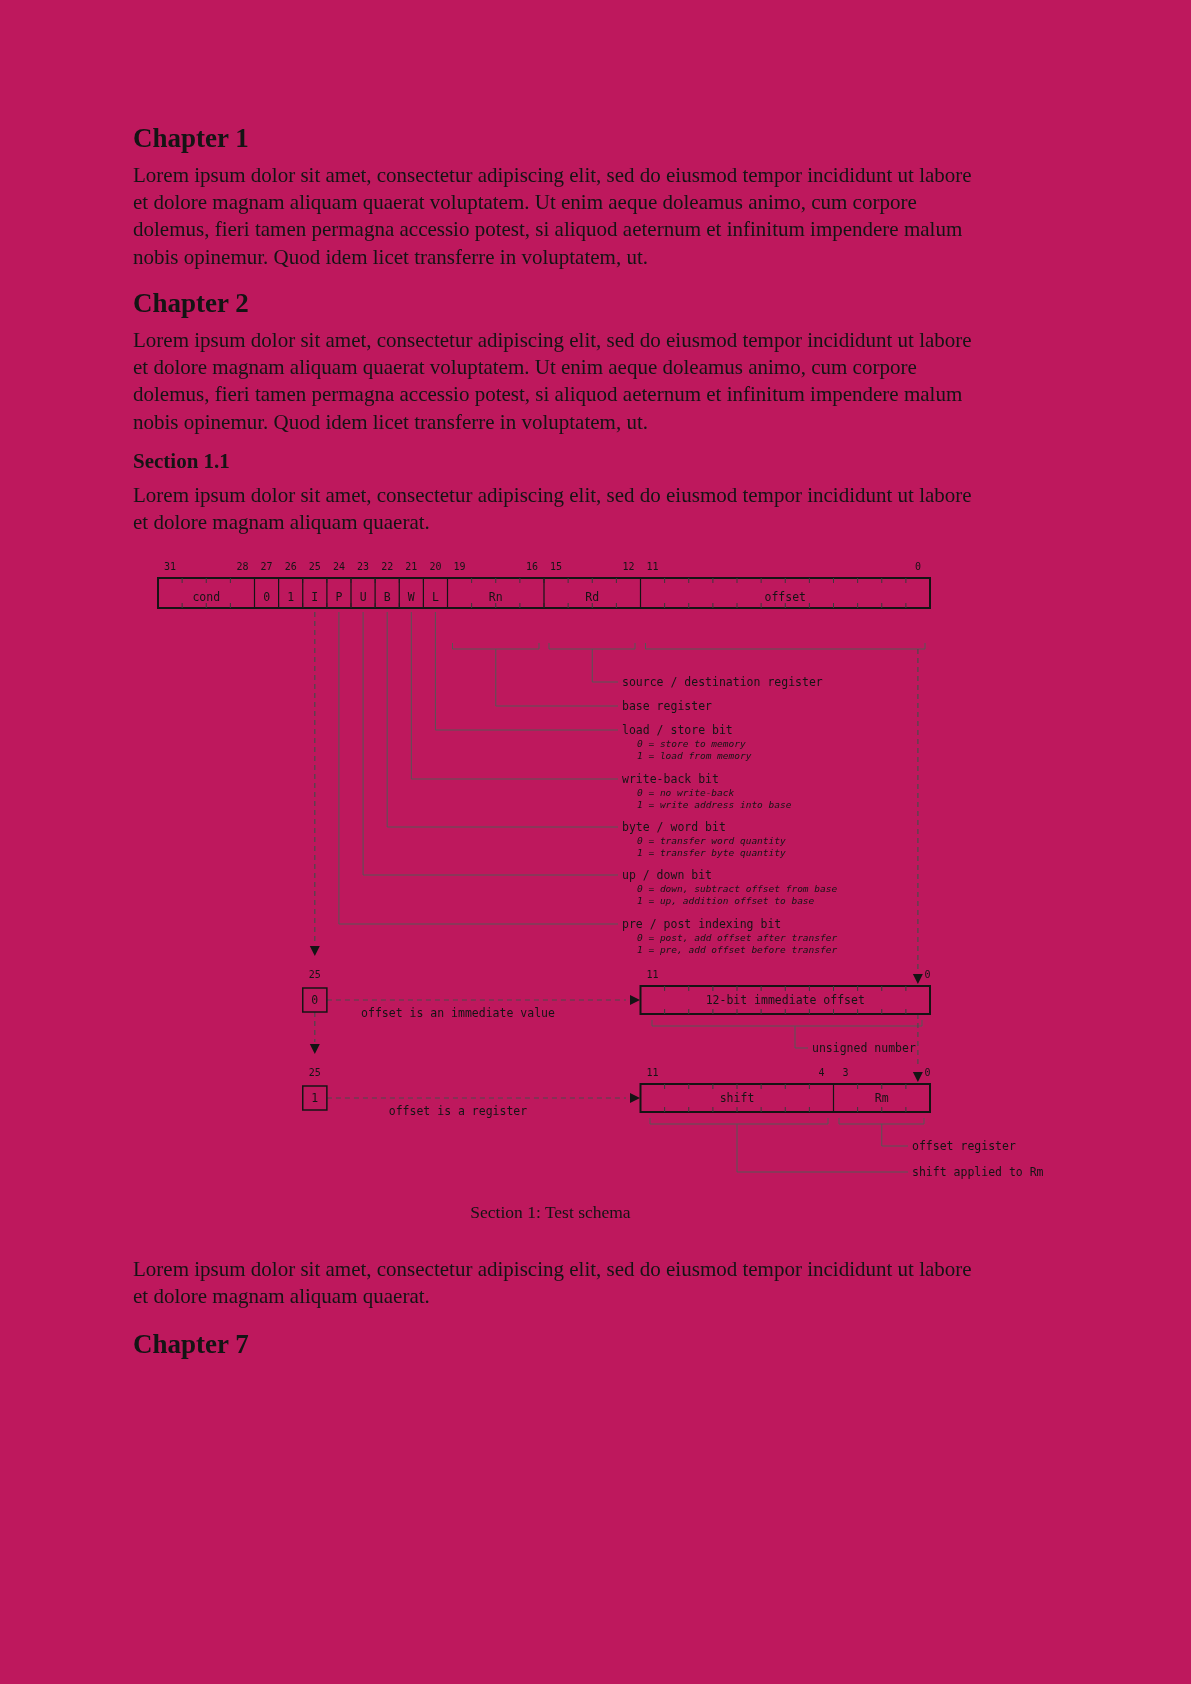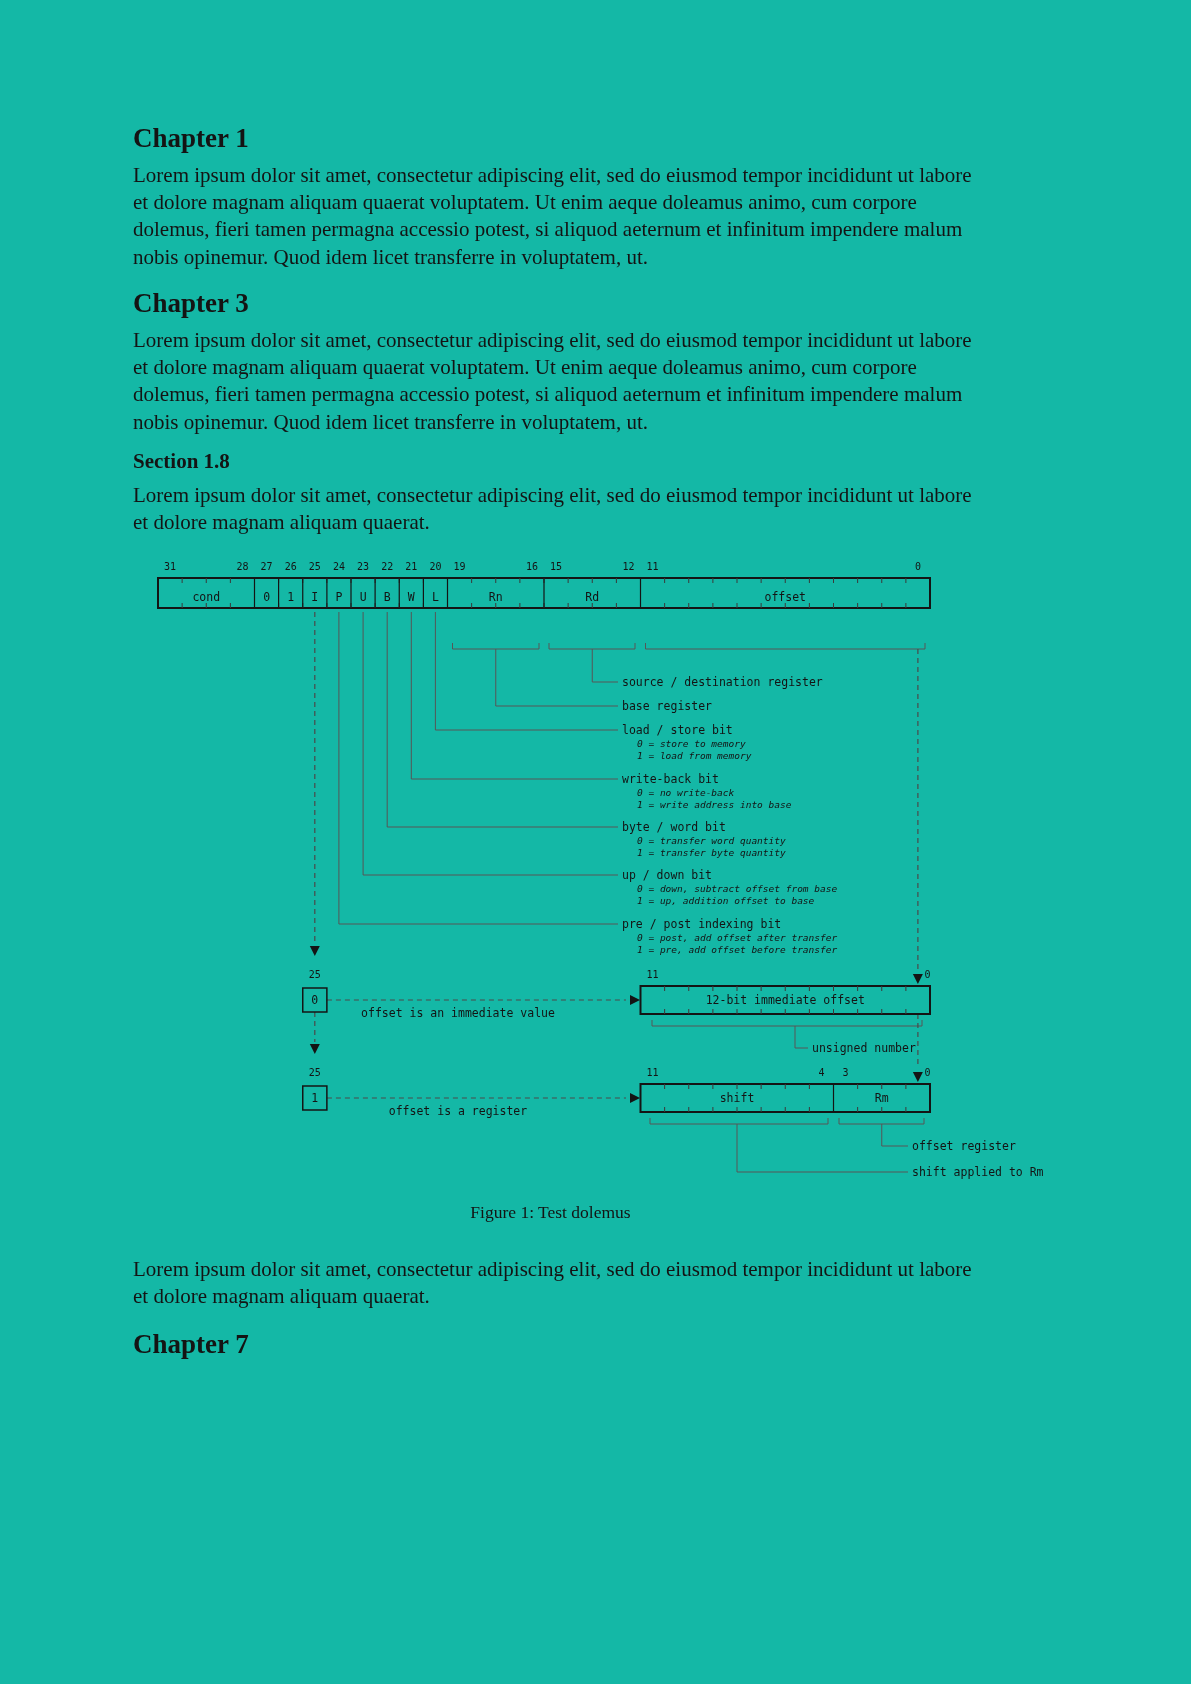--- a/index.html
+++ b/index.html
@@ -1,17 +1,17 @@
 <!DOCTYPE html>
 <html><head>
 <meta charset="utf-8">
 <style>
   html,body{margin:0;padding:0;background:#ffffff;}
   .page{
-    position:relative;width:1191px;height:1684px;background:#14b8a6;
+    position:relative;width:1191px;height:1684px;background:#be185d;
     font-family:"Liberation Serif",serif;color:#141414;overflow:hidden;
   }
   .h-chapter{position:absolute;left:133px;margin:0;font-size:27px;font-weight:700;line-height:1.1;}
   .h-section{position:absolute;left:133px;margin:0;font-size:21px;font-weight:700;line-height:1.1;}
   .para{position:absolute;left:133px;width:845px;font-size:21px;line-height:27.2px;white-space:nowrap;}
   .caption{position:absolute;left:133px;width:835px;text-align:center;font-size:17.5px;}
   svg.fig{position:absolute;left:0;top:555px;}
   svg.fig text{font-family:"DejaVu Sans Mono",monospace;fill:#141414;}
   .bitnum{font-size:10px;text-anchor:middle;}
   .bitnum-l{font-size:10px;text-anchor:start;}
@@ -34,29 +34,29 @@
 <div class="page">
 
   <h1 class="h-chapter" style="top:124px;">Chapter 1</h1>
   <div class="para" style="top:162px;">
       <div>Lorem ipsum dolor sit amet, consectetur adipiscing elit, sed do eiusmod tempor incididunt ut labore</div>
       <div>et dolore magnam aliquam quaerat voluptatem. Ut enim aeque doleamus animo, cum corpore</div>
       <div>dolemus, fieri tamen permagna accessio potest, si aliquod aeternum et infinitum impendere malum</div>
       <div>nobis opinemur. Quod idem licet transferre in voluptatem, ut.</div>
     </div>
 
-  <h1 class="h-chapter" style="top:289px;">Chapter 3</h1>
+  <h1 class="h-chapter" style="top:289px;">Chapter 2</h1>
   <div class="para" style="top:327px;">
       <div>Lorem ipsum dolor sit amet, consectetur adipiscing elit, sed do eiusmod tempor incididunt ut labore</div>
       <div>et dolore magnam aliquam quaerat voluptatem. Ut enim aeque doleamus animo, cum corpore</div>
       <div>dolemus, fieri tamen permagna accessio potest, si aliquod aeternum et infinitum impendere malum</div>
       <div>nobis opinemur. Quod idem licet transferre in voluptatem, ut.</div>
     </div>
 
-  <h2 class="h-section" style="top:450px;">Section 1.8</h2>
+  <h2 class="h-section" style="top:450px;">Section 1.1</h2>
   <div class="para" style="top:482px;">
       <div>Lorem ipsum dolor sit amet, consectetur adipiscing elit, sed do eiusmod tempor incididunt ut labore</div>
       <div>et dolore magnam aliquam quaerat.</div>
     </div>
 
   <svg class="fig" width="1191" height="645" viewBox="0 555 1191 645">
 
     <g>
       <text class="bitnum" x="170.1" y="570">31</text>
       <text class="bitnum" x="242.4" y="570">28</text>
@@ -156,21 +156,21 @@
       <rect class="box" x="640.5" y="1084" width="289.5" height="28"></rect>
       <path class="tick" id="ticks-reg" d="M664.63 1084v5M664.63 1112v-5M688.75 1084v5M688.75 1112v-5M712.88 1084v5M712.88 1112v-5M737 1084v5M737 1112v-5M761.13 1084v5M761.13 1112v-5M785.25 1084v5M785.25 1112v-5M809.38 1084v5M809.38 1112v-5M833.5 1084v5M833.5 1112v-5M857.63 1084v5M857.63 1112v-5M881.75 1084v5M881.75 1112v-5M905.88 1084v5M905.88 1112v-5"></path>
       <path class="fdiv" d="M833.5 1084V1112"></path>
       <text class="fld" x="737" y="1102">shift</text>
       <text class="fld" x="881.75" y="1102">Rm</text>
       <text class="lbl" x="912" y="1150">offset register</text>
       <text class="lbl" x="912" y="1176">shift applied to Rm</text>
     </g>
   </svg>
 
-  <div class="caption" style="top:1202px;">Figure 1: Test dolemus</div>
+  <div class="caption" style="top:1202px;">Section 1: Test schema</div>
 
   <div class="para" style="top:1256px;">
       <div>Lorem ipsum dolor sit amet, consectetur adipiscing elit, sed do eiusmod tempor incididunt ut labore</div>
       <div>et dolore magnam aliquam quaerat.</div>
     </div>
 
   <h1 class="h-chapter" style="top:1330px;">Chapter 7</h1>
 
 </div>
 

